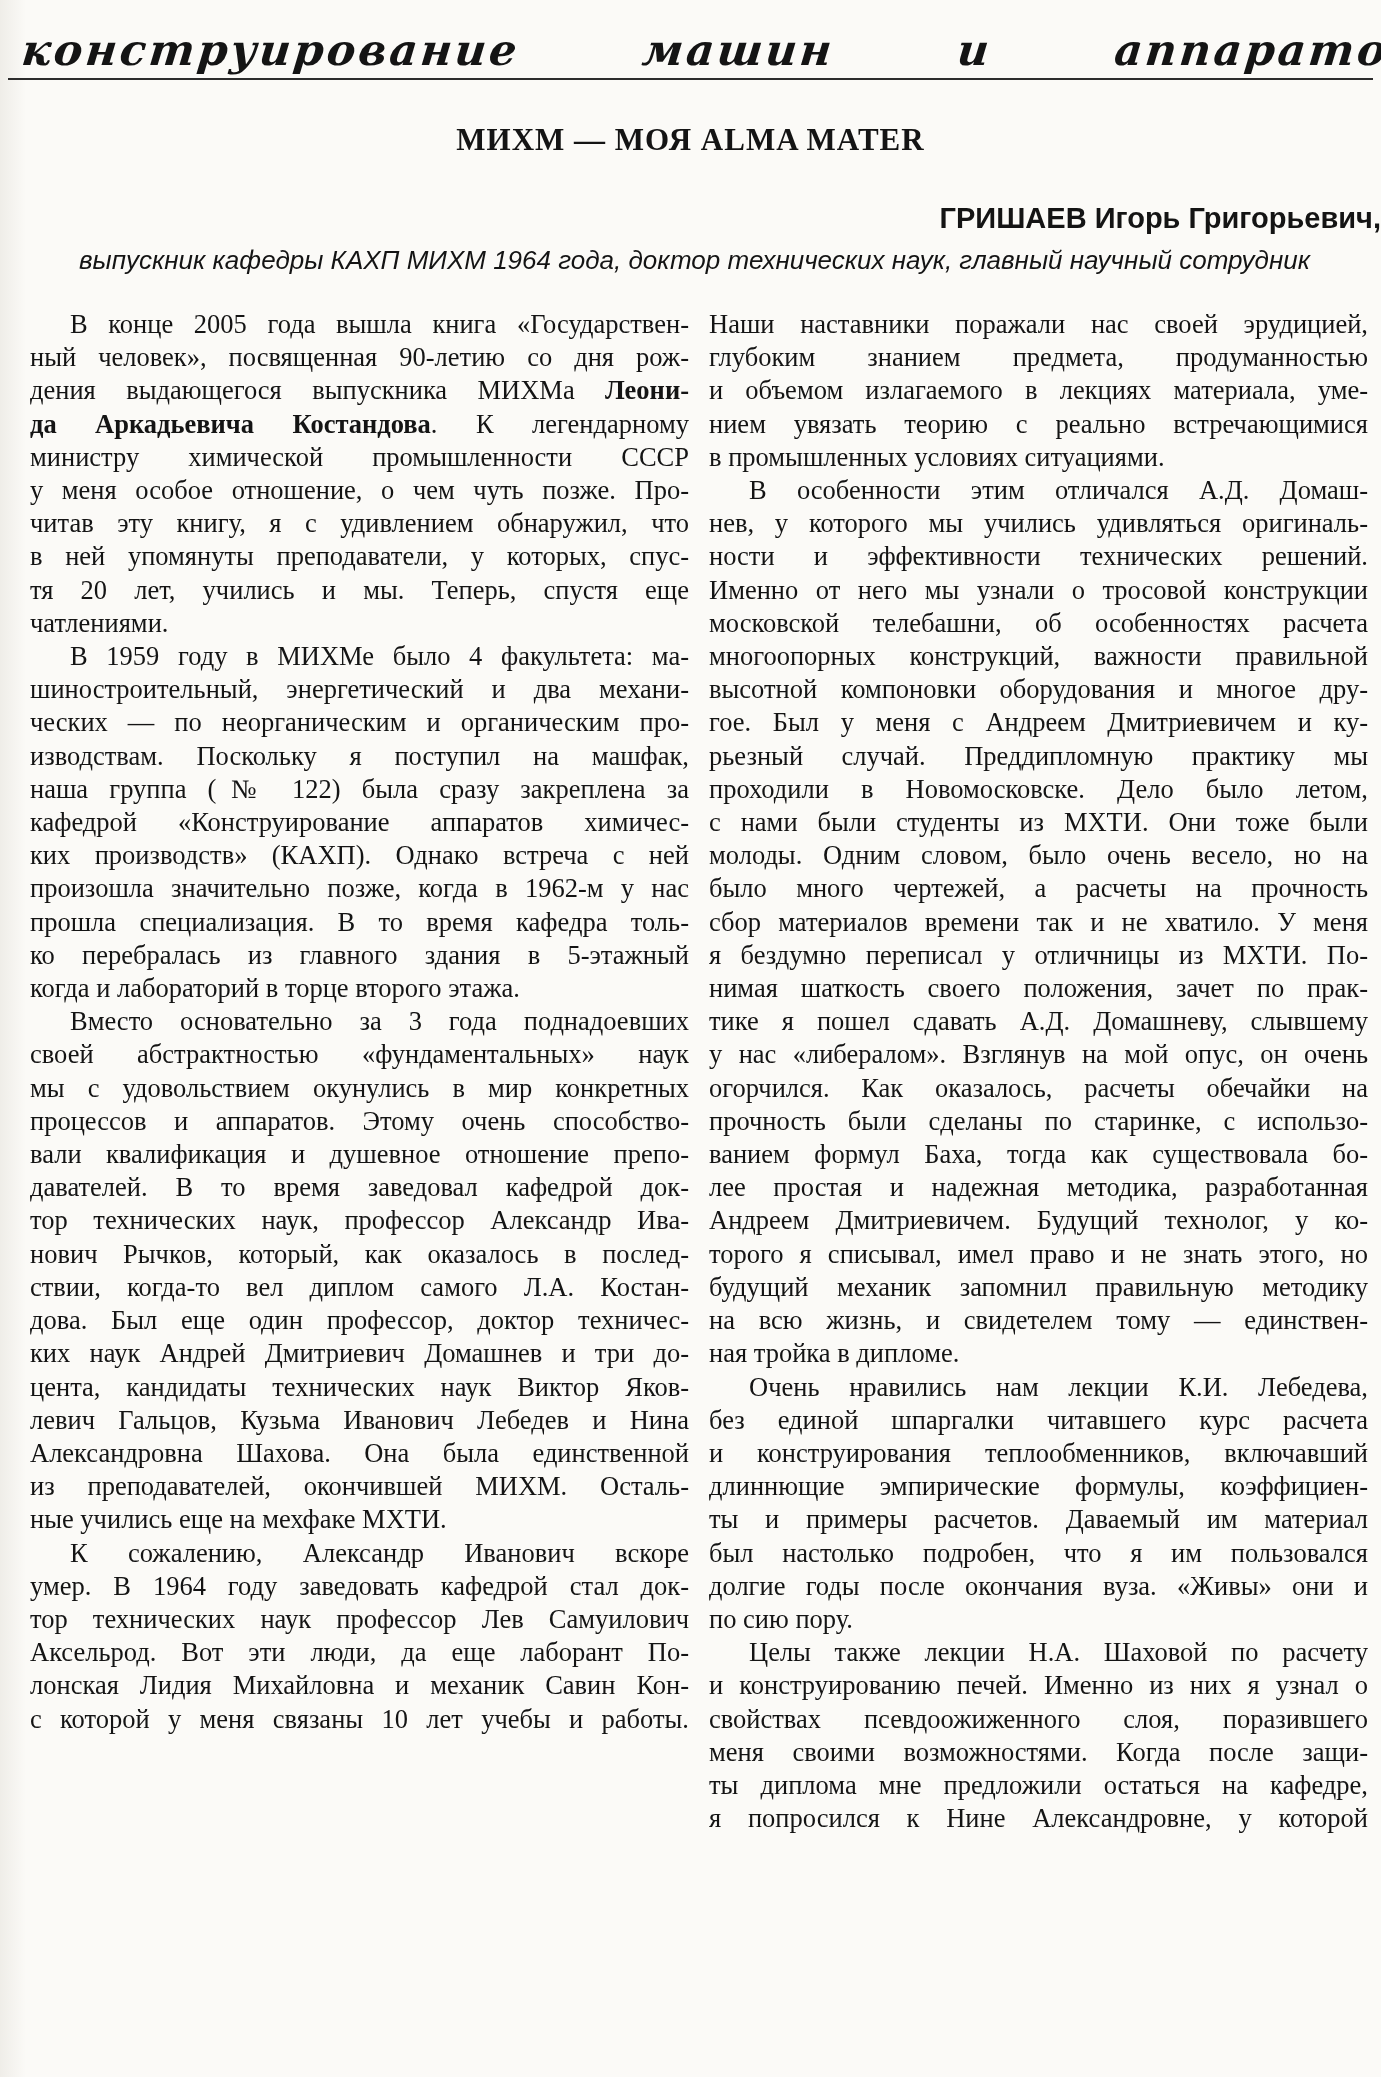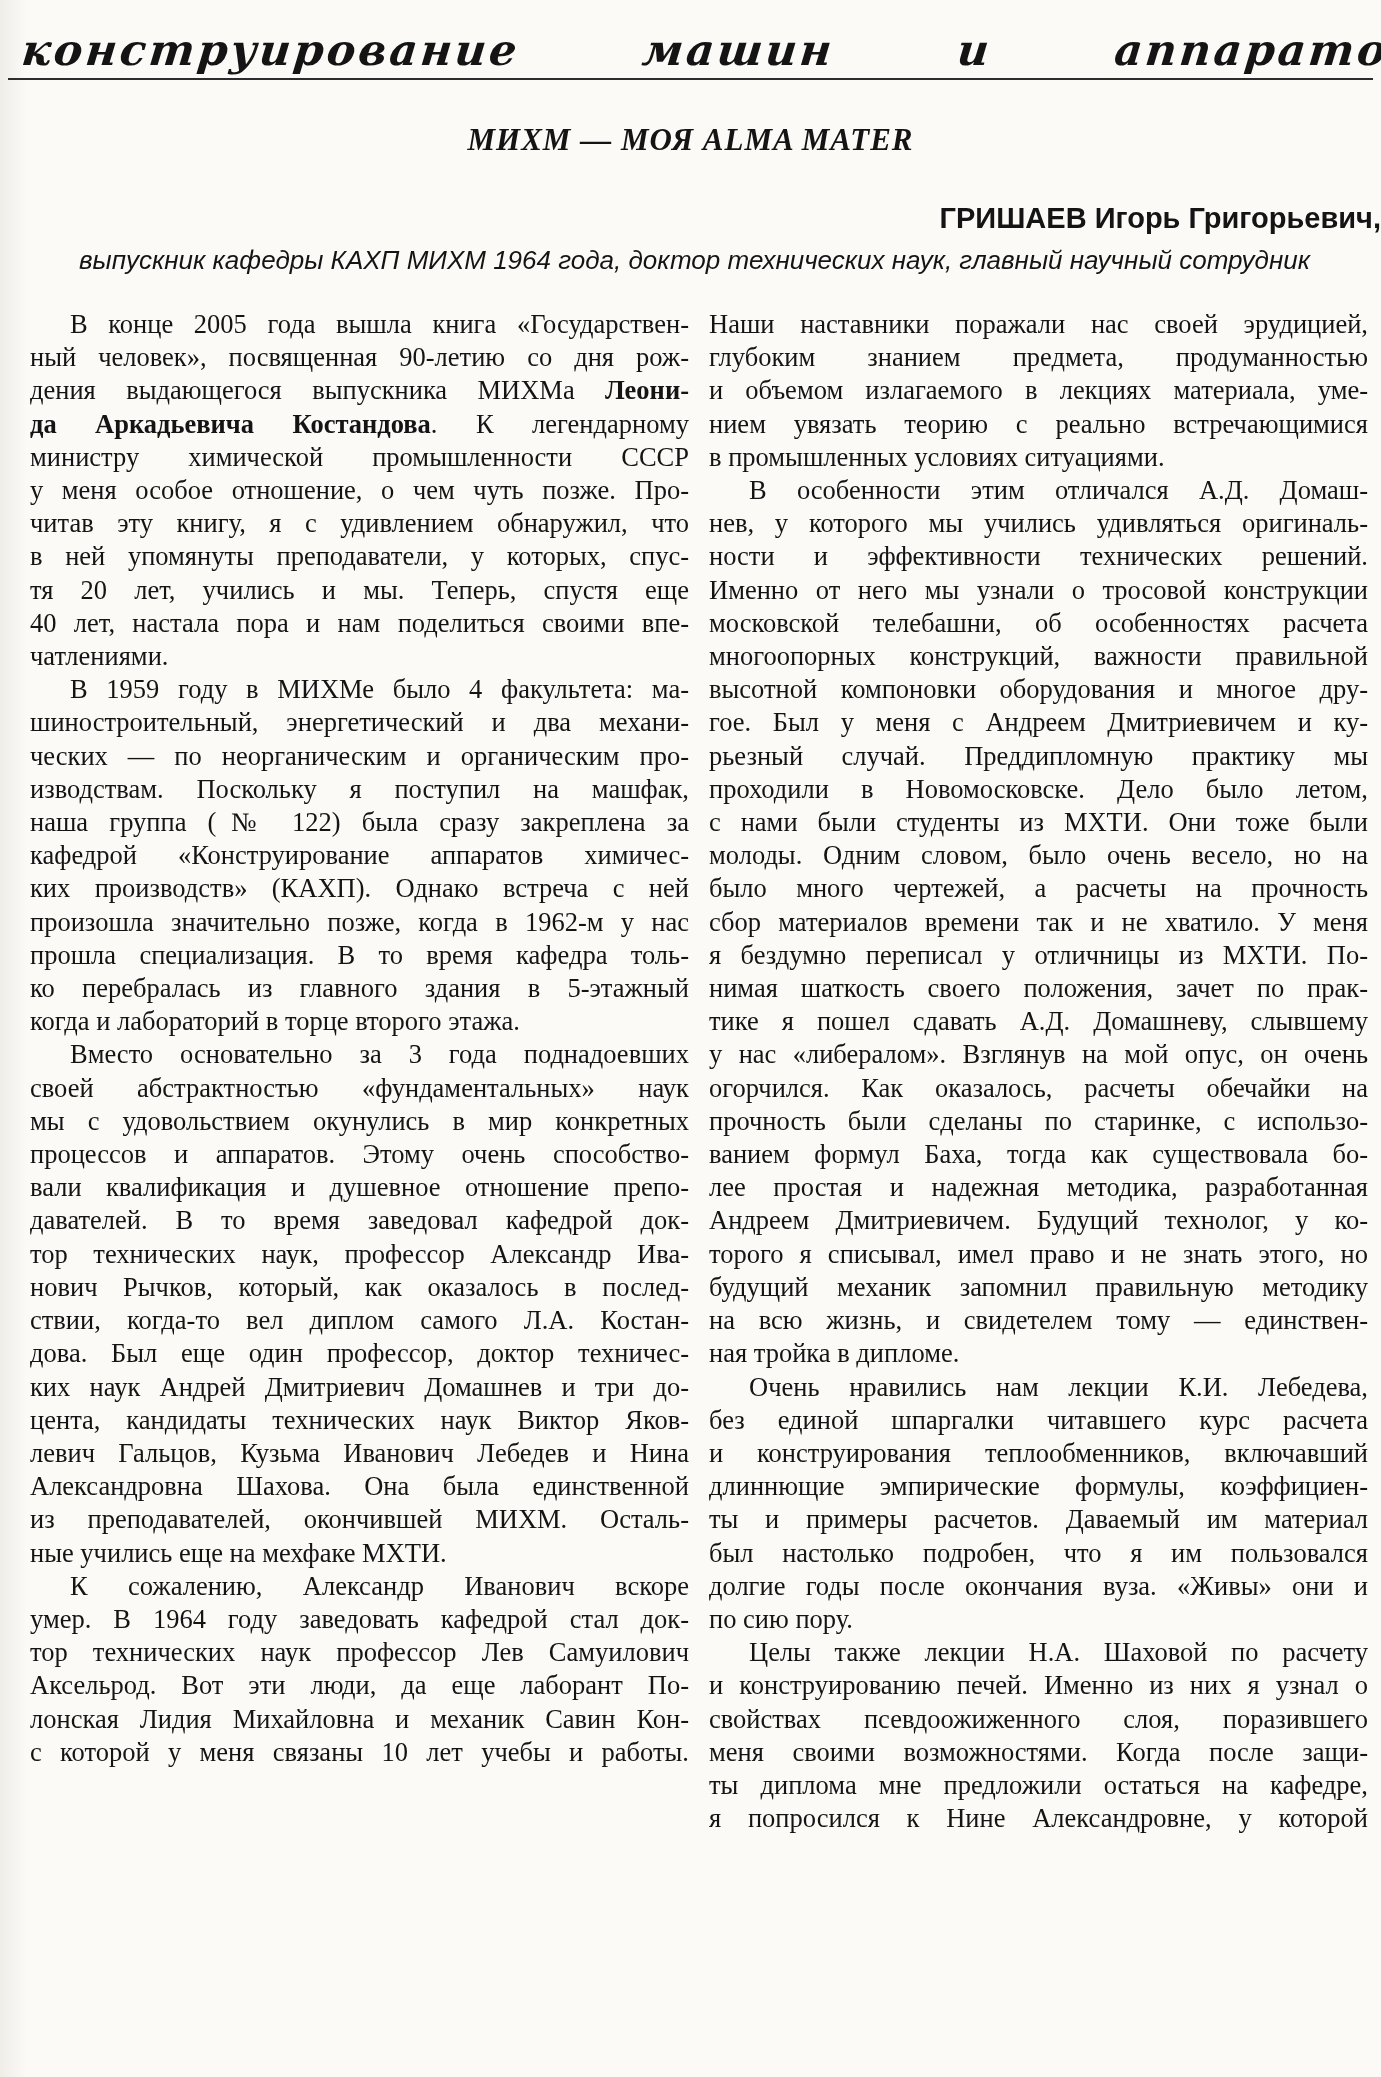--- a/index.html
+++ b/index.html
@@ -34,21 +34,20 @@
     border:0;border-top:2px solid #2d2d2d;
     margin:6px 8px 0 8px;
   }
   
   .article-title{
     margin-top:42px;
     text-align:center;
     font-size:31px;font-weight:bold;
     letter-spacing:1px;
     font-family:"Liberation Serif", serif;
-    font-style:italic;
   }
   .article-author{
     margin-top:44px;
     text-align:right;
     font-family:"Liberation Sans", sans-serif;
     font-size:29px;font-weight:bold;
   }
   .article-affiliation{
     margin-top:9px;
     text-align:center;
@@ -97,21 +96,20 @@
     <div class="col" id="col-left">
         <div class="line in">В конце 2005 года вышла книга «Государствен-</div>
         <div class="line">ный человек», посвященная 90-летию со дня рож-</div>
         <div class="line"><span>дения выдающегося выпускника МИХМа </span><span class="b">Леони-</span></div>
         <div class="line"><span class="b">да Аркадьевича Костандова</span><span>. К легендарному</span></div>
         <div class="line">министру химической промышленности СССР</div>
         <div class="line">у меня особое отношение, о чем чуть позже. Про-</div>
         <div class="line">читав эту книгу, я с удивлением обнаружил, что</div>
         <div class="line">в ней упомянуты преподаватели, у которых, спус-</div>
         <div class="line">тя 20 лет, учились и мы. Теперь, спустя еще</div>
-        <div class="line">40 лет, настала пора и нам поделиться своими впе-</div>
         <div class="line end">чатлениями.</div>
         <div class="line in">В 1959 году в МИХМе было 4 факультета: ма-</div>
         <div class="line">шиностроительный, энергетический и два механи-</div>
         <div class="line">ческих — по неорганическим и органическим про-</div>
         <div class="line">изводствам. Поскольку я поступил на машфак,</div>
         <div class="line">наша группа (№ 122) была сразу закреплена за</div>
         <div class="line">кафедрой «Конструирование аппаратов химичес-</div>
         <div class="line">ких производств» (КАХП). Однако встреча с ней</div>
         <div class="line">произошла значительно позже, когда в 1962-м у нас</div>
         <div class="line">прошла специализация. В то время кафедра толь-</div>

